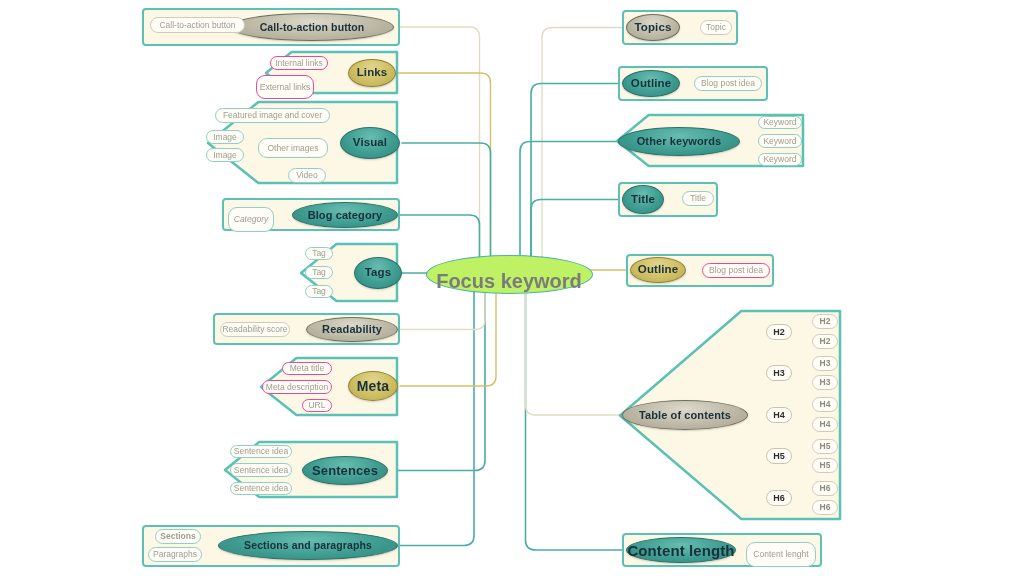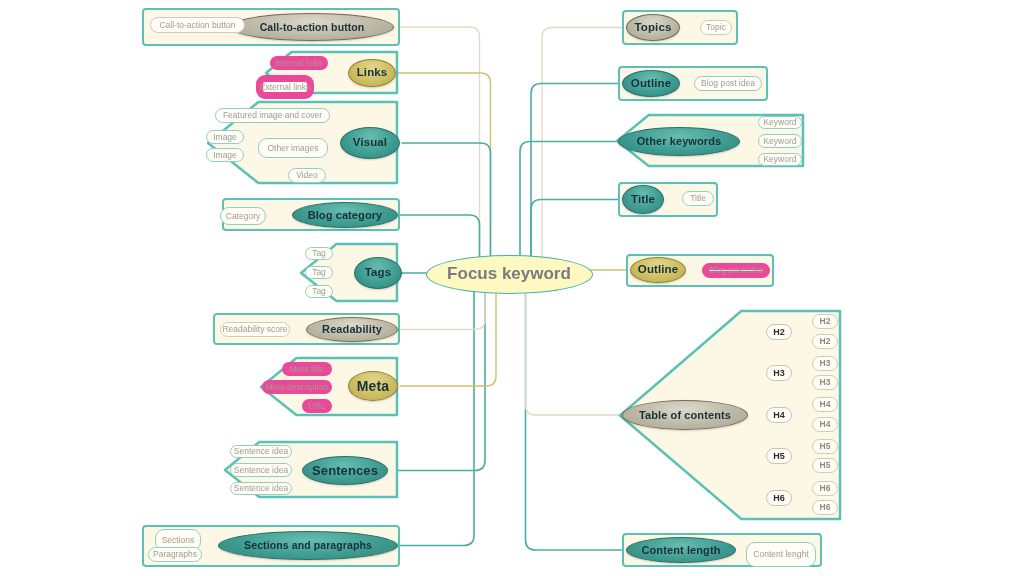--- a/index.html
+++ b/index.html
@@ -22,29 +22,29 @@
         border:1.6px solid #8f8133;}
   .grey{background:radial-gradient(ellipse at 50% 30%,#dcd9cb 0%,#bdb9a6 55%,#a7a391 100%);
         border:1.6px solid #6f6c5c;}
 
   
   .leaf{position:absolute;display:flex;align-items:center;justify-content:center;
         box-sizing:border-box;background:#fffdf5;border-radius:9px;
         color:#9d9d93;font-size:8.5px;text-align:center;line-height:1;
         white-space:nowrap;}
   .leaf.lt{border:1px solid #8fd0c6;}
-  .leaf.lg{border:7px solid #ec4899;}
+  .leaf.lg{border:1px solid #ec4899;}
   .leaf.ld{border:1px solid #cfcabb;}
   .leaf.hx{color:#2d2d2d;font-weight:bold;font-size:9px;border:1px solid #c9c4b2;}
   .leaf.hxs{color:#8b8b80;font-weight:bold;font-size:8.5px;border:1px solid #cfcabb;}
 
   
-  #center{position:absolute;display:flex;align-items:center;justify-content:center;
-          border-radius:50%;background:#fef9c3;border:1.7px solid #48b3a8;
-          color:#7b7b7b;font-weight:bold;font-size:17px;z-index:40;}
+  #center{position:absolute;display:flex;align-items:flex-end;justify-content:center;
+          border-radius:50%;background:#bef264;border:1.7px solid #48b3a8;
+          color:#7b7b7b;font-weight:bold;font-size:20px;z-index:40;}
 
   svg.wires{position:absolute;left:0;top:0;width:1024px;height:576px;
             pointer-events:none;overflow:visible;}
   .w{fill:none;stroke-linecap:round;}
 </style>
 </head>
 <body>
 
 <div id="stage">
 
@@ -155,21 +155,21 @@
         </svg>
       </div>
       <div class="mnode teal" style="left: 340px; top: 127px; width: 60px; height: 32px; font-size: 11.5px;">Visual</div>
       <div class="leaf lt" style="left: 215px; top: 108px; width: 115px; height: 15px;">Featured image and cover</div>
       <div class="leaf lt" style="left: 206px; top: 130px; width: 38px; height: 14px;">Image</div>
       <div class="leaf lt" style="left: 206px; top: 148px; width: 38px; height: 14px;">Image</div>
       <div class="leaf lt" style="left: 258px; top: 138px; width: 70px; height: 20px;">Other images</div>
       <div class="leaf lt" style="left: 288px; top: 168px; width: 38px; height: 15px;">Video</div>
       <div class="branch" style="left: 222px; top: 198px; width: 178px; height: 33px;"></div>
       <div class="mnode teal" style="left: 292px; top: 202px; width: 106px; height: 26px; font-size: 11px;">Blog category</div>
-      <div class="leaf lt" style="left: 220px; top: 207px; width: 46px; height: 18px;">Category</div>
+      <div class="leaf lt" style="left: 228px; top: 207px; width: 46px; height: 25px; font-style: italic;">Category</div>
       <div class="branch pent" style="left: 298px; top: 242px; width: 102px; height: 62px;">
         <svg width="102" height="62" viewBox="0 0 102 62" style="position: absolute; left: 0px; top: 0px;">
           <path d="M 38.44 2 L 99 2 L 99 59 L 38.44 59 L 3 31 Z" fill="#fdf8e6" stroke="#5bc0b6" stroke-width="2.5" stroke-linejoin="round"></path>
         </svg>
       </div>
       <div class="mnode teal" style="left: 354px; top: 257px; width: 48px; height: 32px; font-size: 11.5px;">Tags</div>
       <div class="leaf lt" style="left: 305px; top: 247px; width: 28px; height: 13px;">Tag</div>
       <div class="leaf lt" style="left: 305px; top: 266px; width: 28px; height: 13px;">Tag</div>
       <div class="leaf lt" style="left: 305px; top: 285px; width: 28px; height: 13px;">Tag</div>
       <div class="branch" style="left: 213px; top: 313px; width: 187px; height: 32px;"></div>
@@ -188,21 +188,21 @@
         <svg width="178" height="60" viewBox="0 0 178 60" style="position: absolute; left: 0px; top: 0px;">
           <path d="M 37.2 2 L 175 2 L 175 57 L 37.2 57 L 3 30 Z" fill="#fdf8e6" stroke="#5bc0b6" stroke-width="2.5" stroke-linejoin="round"></path>
         </svg>
       </div>
       <div class="mnode teal" style="left: 302px; top: 456px; width: 86px; height: 29px; font-size: 13px;">Sentences</div>
       <div class="leaf lt" style="left: 230px; top: 445px; width: 62px; height: 13px;">Sentence idea</div>
       <div class="leaf lt" style="left: 230px; top: 463px; width: 62px; height: 14px;">Sentence idea</div>
       <div class="leaf lt" style="left: 230px; top: 482px; width: 62px; height: 13px;">Sentence idea</div>
       <div class="branch" style="left: 142px; top: 525px; width: 258px; height: 42px;"></div>
       <div class="mnode teal" style="left: 218px; top: 531px; width: 180px; height: 29px; font-size: 10.5px;">Sections and paragraphs</div>
-      <div class="leaf lt" style="left: 155px; top: 529px; width: 46px; height: 22px;">Sections</div>
+      <div class="leaf lt" style="left: 155px; top: 529px; width: 46px; height: 15px; font-weight: bold;">Sections</div>
       <div class="leaf lt" style="left: 148px; top: 547px; width: 54px; height: 15px;">Paragraphs</div>
       <div class="branch" style="left: 622px; top: 10px; width: 116px; height: 35px;"></div>
       <div class="mnode grey" style="left: 626px; top: 14px; width: 54px; height: 27px; font-size: 11.5px;">Topics</div>
       <div class="leaf ld" style="left: 700px; top: 20px; width: 32px; height: 15px;">Topic</div>
       <div class="branch" style="left: 618px; top: 66px; width: 150px; height: 35px;"></div>
       <div class="mnode teal" style="left: 622px; top: 70px; width: 58px; height: 27px; font-size: 11.5px;">Outline</div>
       <div class="leaf lt" style="left: 694px; top: 76px; width: 68px; height: 15px;">Blog post idea</div>
       <div class="branch pent" style="left: 614px; top: 113px; width: 192px; height: 56px;">
         <svg width="192" height="56" viewBox="0 0 192 56" style="position: absolute; left: 0px; top: 0px;">
           <path d="M 34.72 2 L 189 2 L 189 53 L 34.72 53 L 3 28 Z" fill="#fdf8e6" stroke="#5bc0b6" stroke-width="2.5" stroke-linejoin="round"></path>
@@ -233,20 +233,20 @@
       <div class="leaf hxs" style="left: 812px; top: 334px; width: 26px; height: 15px;">H2</div>
       <div class="leaf hxs" style="left: 812px; top: 356px; width: 26px; height: 15px;">H3</div>
       <div class="leaf hxs" style="left: 812px; top: 375px; width: 26px; height: 15px;">H3</div>
       <div class="leaf hxs" style="left: 812px; top: 397px; width: 26px; height: 15px;">H4</div>
       <div class="leaf hxs" style="left: 812px; top: 417px; width: 26px; height: 15px;">H4</div>
       <div class="leaf hxs" style="left: 812px; top: 439px; width: 26px; height: 15px;">H5</div>
       <div class="leaf hxs" style="left: 812px; top: 458px; width: 26px; height: 15px;">H5</div>
       <div class="leaf hxs" style="left: 812px; top: 481px; width: 26px; height: 15px;">H6</div>
       <div class="leaf hxs" style="left: 812px; top: 500px; width: 26px; height: 15px;">H6</div>
       <div class="branch" style="left: 622px; top: 533px; width: 200px; height: 34px;"></div>
-      <div class="mnode teal" style="left: 626px; top: 537px; width: 110px; height: 26px; font-size: 11px; text-align: right;">Content length</div>
+      <div class="mnode teal" style="left: 626px; top: 537px; width: 110px; height: 26px; font-size: 15px; text-align: right;">Content length</div>
       <div class="leaf lt" style="left: 746px; top: 542px; width: 70px; height: 25px;">Content lenght</div>
     </div>
 
   <div id="center" style="left: 425.5px; top: 254.5px; width: 165px; height: 37px;">
     <span>Focus keyword</span>
   </div>
 </div>
 
 </body></html>

